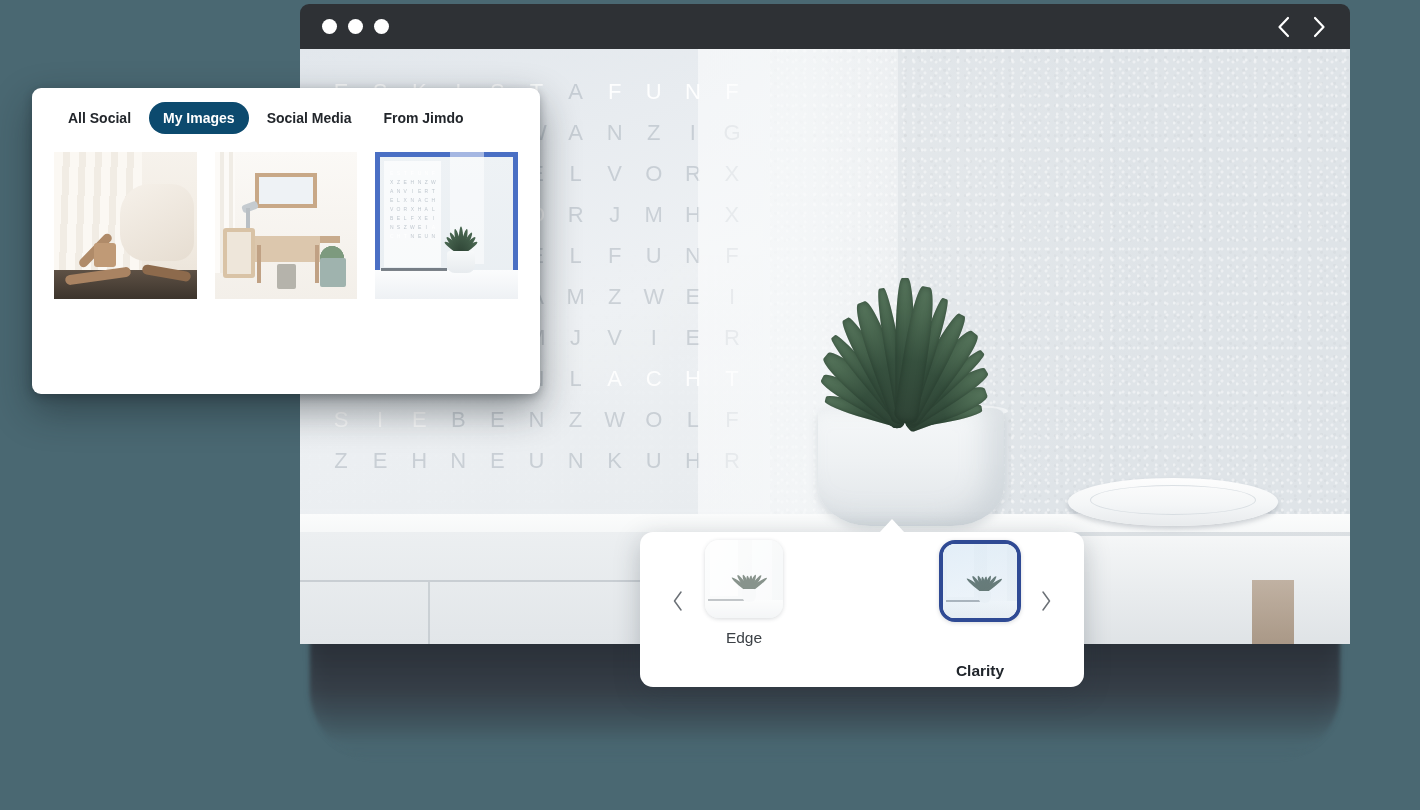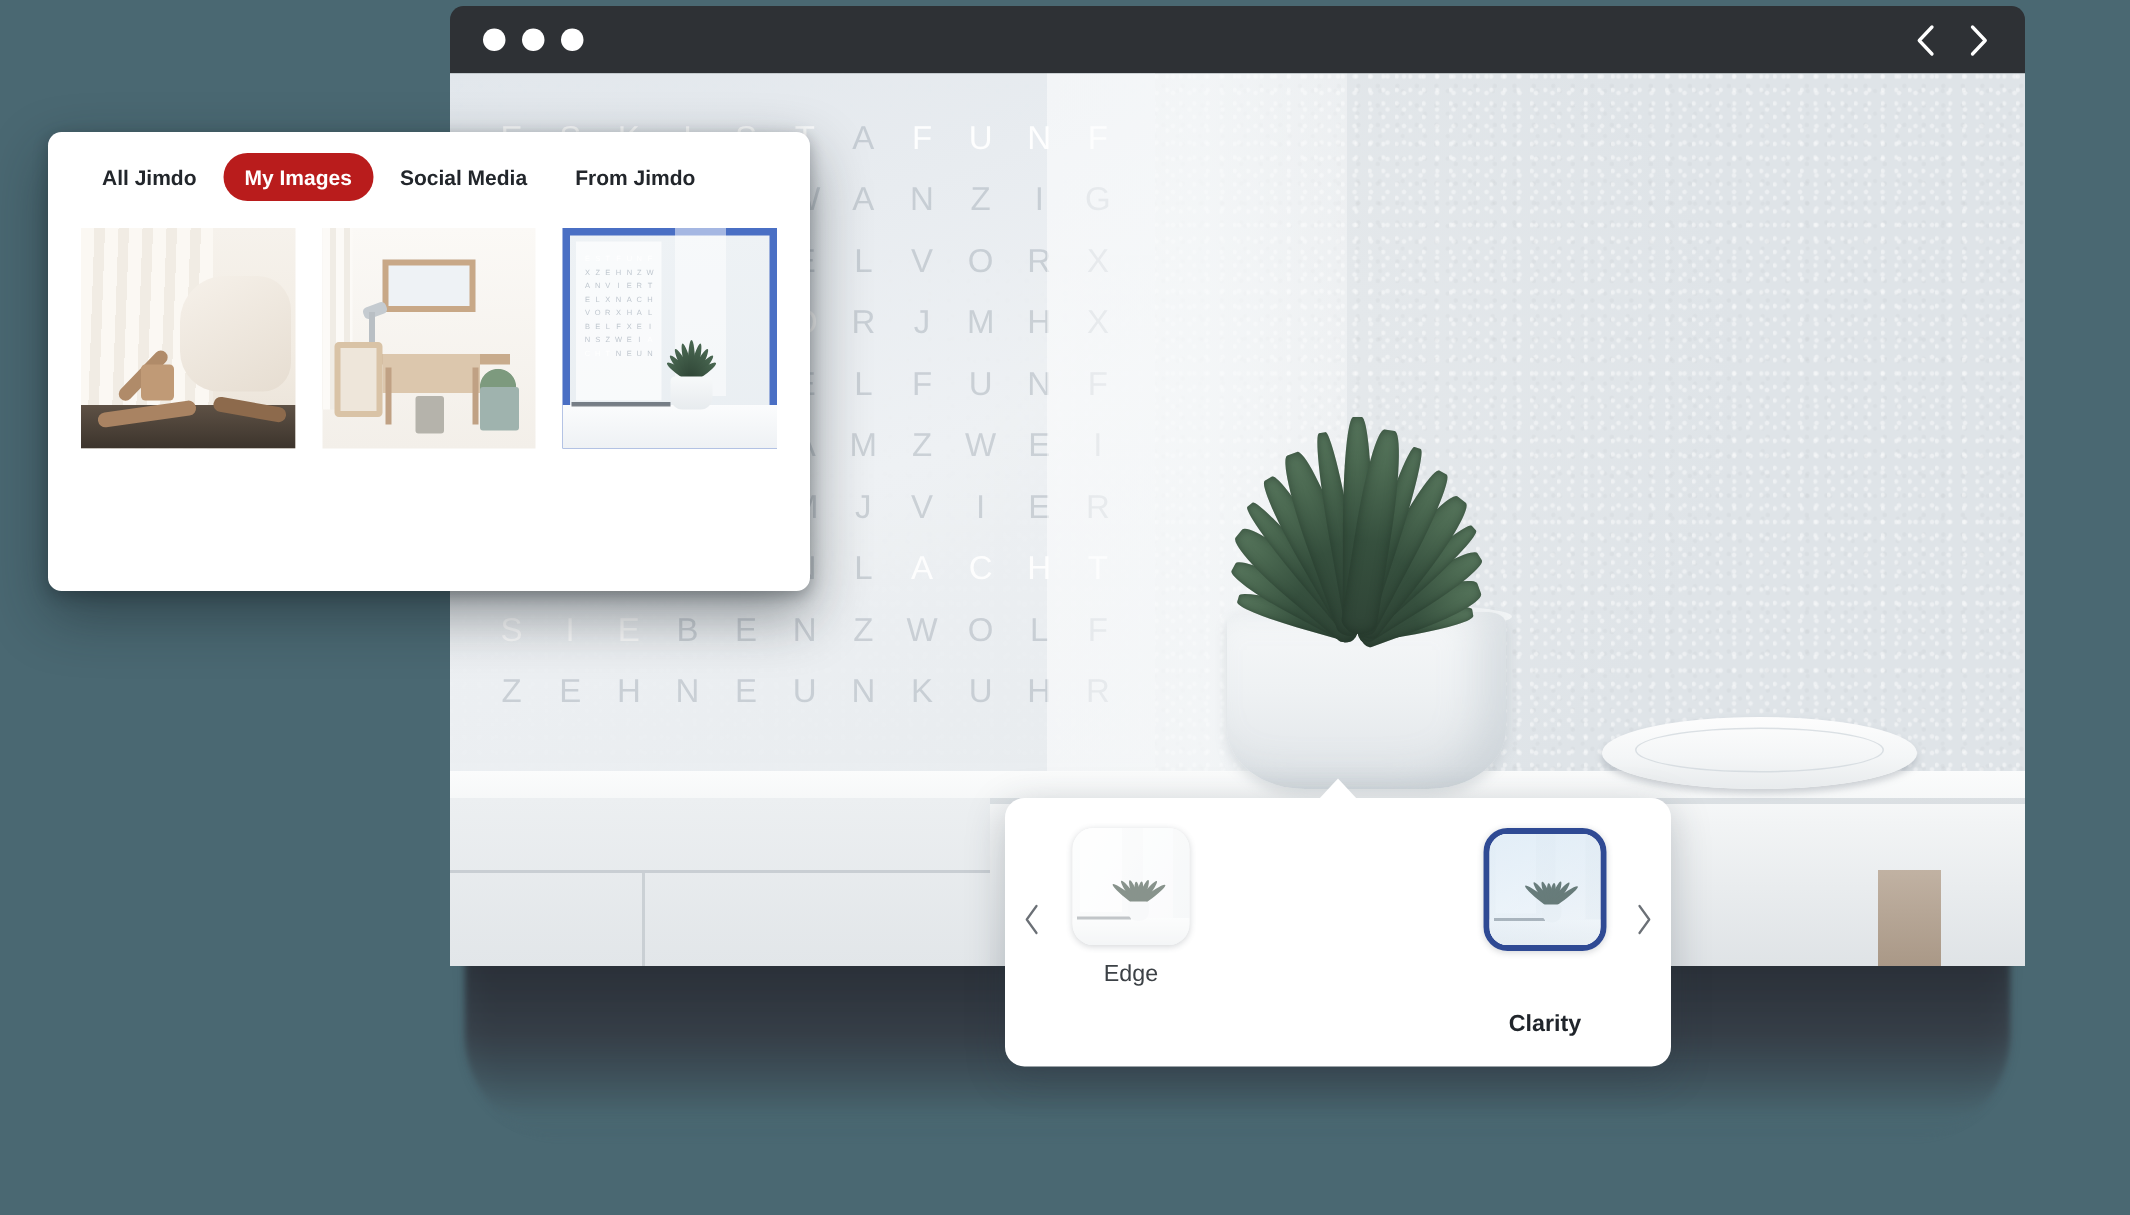--- a/index.html
+++ b/index.html
@@ -203,29 +203,29 @@
     width: 20px; height: 120px;
     background: linear-gradient(to top, #2f4436 0%, #36503e 45%, #4c6a52 80%, #56755c 100%);
     border-radius: 50% 50% 14px 14px / 72% 72% 10px 10px;
     transform-origin: 50% 100%;
     box-shadow: inset 0 0 6px rgba(20,35,25,.5);
   }
 
   
   .filter-panel {
     position: absolute;
-    left: 670px; top: 532px;
-    width: 444px; height: 179px;
+    left: 640px; top: 532px;
+    width: 444px; height: 155px;
     background: #fff;
     border-radius: 13px;
     box-shadow: 0 7px 26px rgba(40,50,60,.26);
     z-index: 40;
     display: flex;
     align-items: center;
-    padding: 0 4px;
+    padding: 0 24px;
   }
   .filter-pointer {
     position: absolute;
     left: 892px; top: 519px;
     width: 0; height: 0;
     border-left: 13px solid transparent;
     border-right: 13px solid transparent;
     border-bottom: 14px solid #fff;
     transform: translateX(-50%);
     z-index: 41;
@@ -319,21 +319,21 @@
   }
   .tab {
     font-size: 14px;
     color: #22262b;
     padding: 8px 14px;
     border-radius: 17px;
     white-space: nowrap;
     font-weight: 600;
   }
   .tab.active {
-    background: #b91c1c;
+    background: #0c4a6e;
     color: #fff;
   }
   .library-grid {
     display: flex;
     gap: 18px;
     padding: 6px 22px 0 22px;
   }
   .lib-thumb {
     width: 147px; height: 147px;
     position: relative;
@@ -659,21 +659,21 @@
   <div class="filter-arrow">
     <svg width="12" height="22" viewBox="0 0 12 22" fill="none">
         <path d="M3 2L9.5 11L3 20" stroke="#6b7076" stroke-width="1.5" stroke-linecap="round" stroke-linejoin="round"></path>
       </svg>
   </div>
 </div>
 
 <div class="library">
 
   <div class="library-tabs" id="library-tabs">
-      <div class="tab">All Jimdo</div>
+      <div class="tab">All Social</div>
       <div class="tab active">My Images</div>
       <div class="tab">Social Media</div>
       <div class="tab">From Jimdo</div>
     </div>
 
   <div class="library-grid">
 
     <div class="lib-thumb t1">
       <div class="curtain"></div>
       <div class="pillow"></div>

